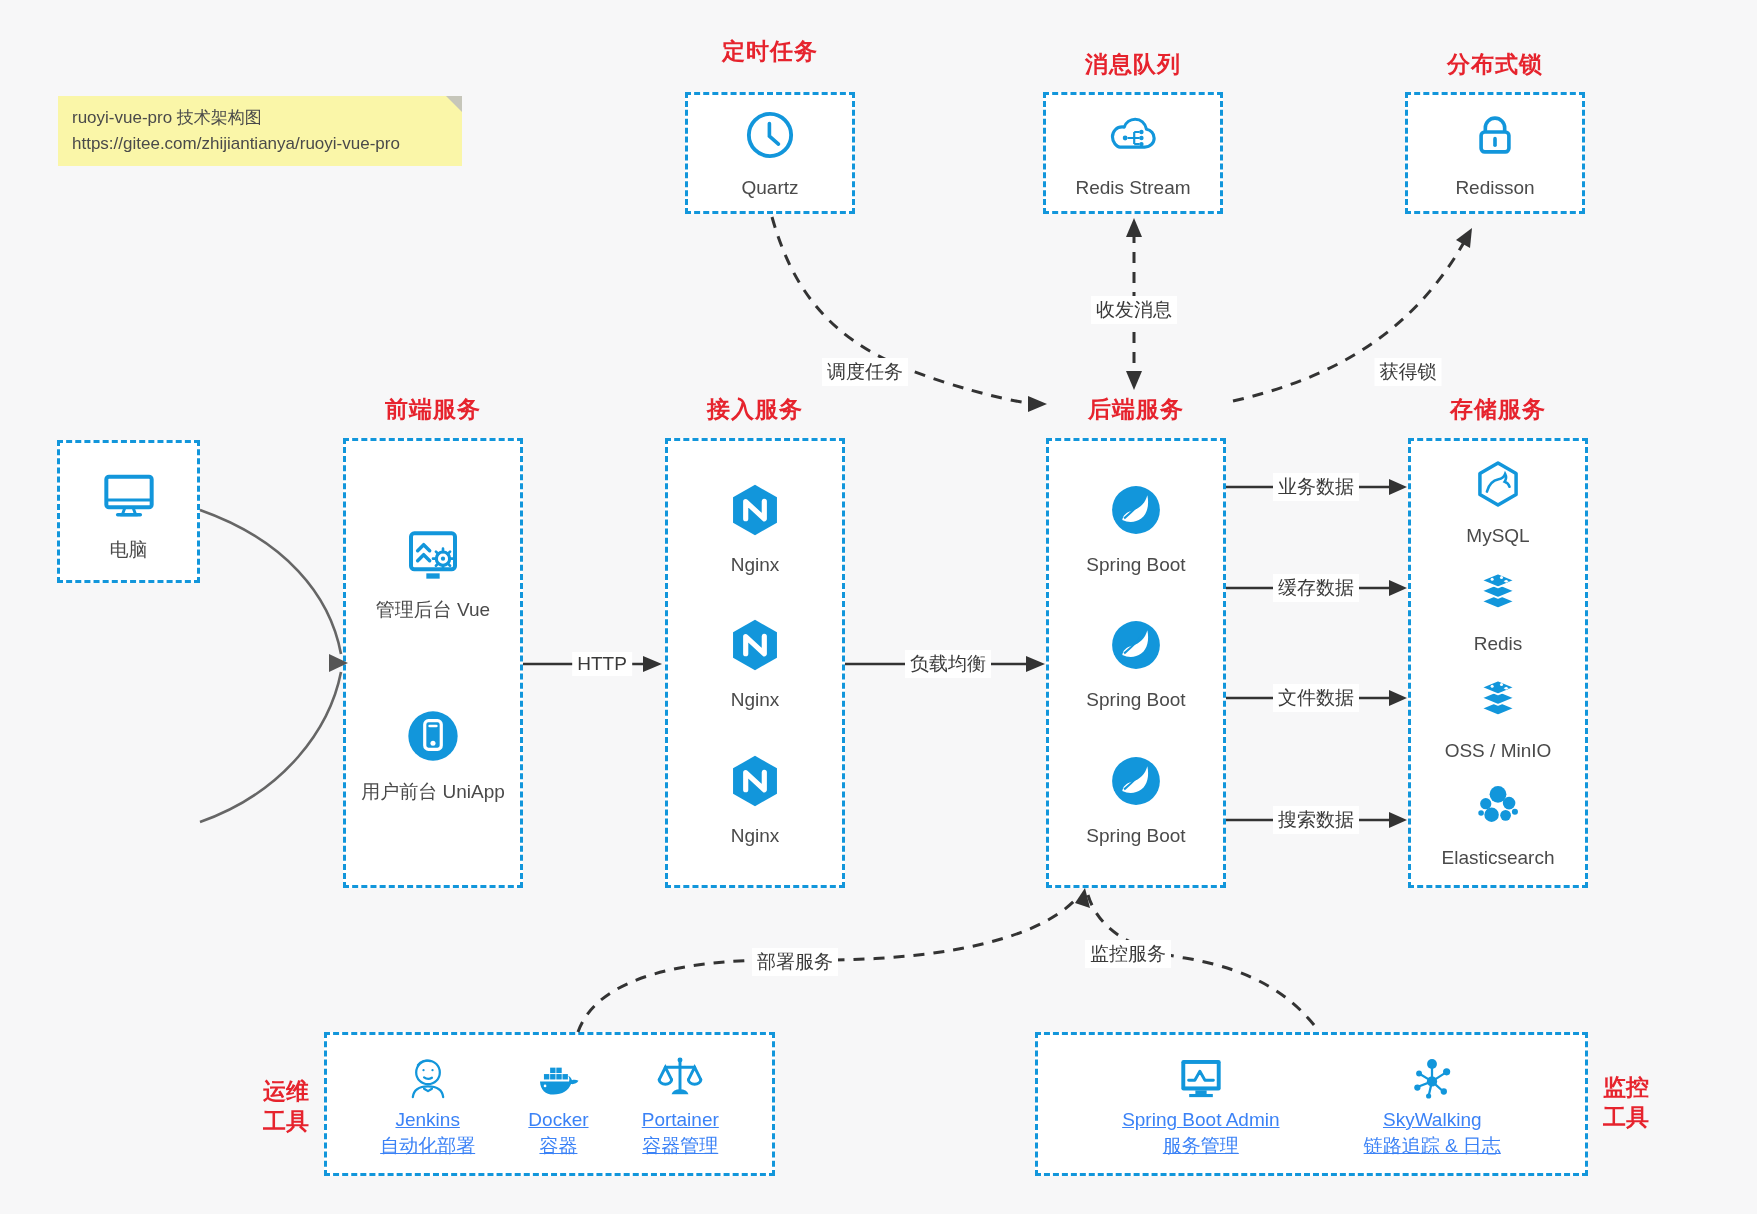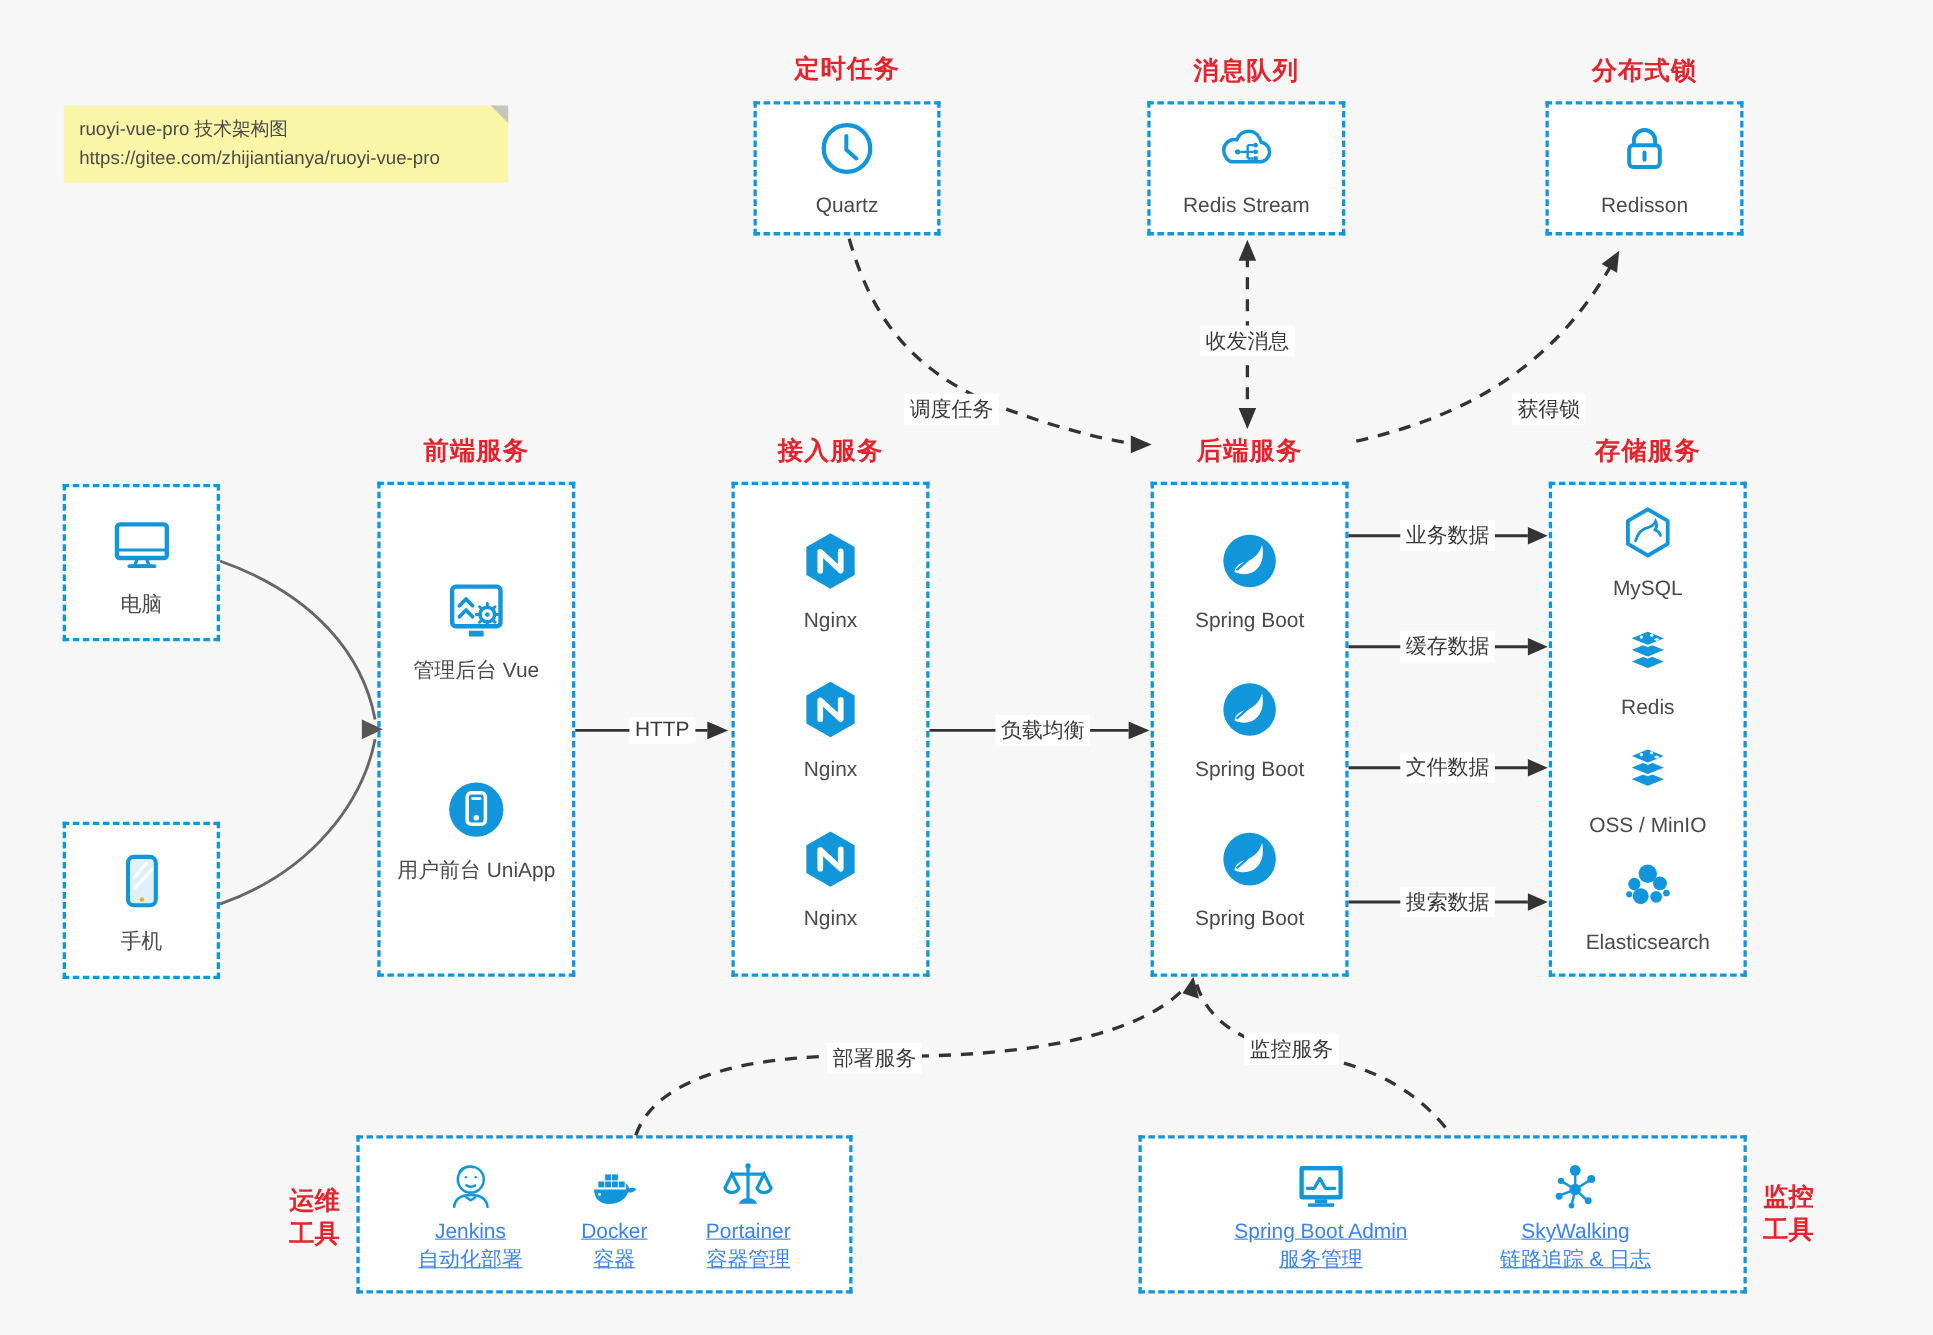--- a/index.html
+++ b/index.html
@@ -30,21 +30,21 @@
 </head>
 <body>
 
 <div class="canvas">
 
   <div class="note">
     <div>ruoyi-vue-pro 技术架构图</div>
     <div>https://gitee.com/zhijiantianya/ruoyi-vue-pro</div>
   </div>
 
-  <div class="group-title" style="left:660px;top:47px">定时任务</div>
+  <div class="group-title" style="left:660px;top:36px">定时任务</div>
   <div class="group-title" style="left:1023px;top:49px">消息队列</div>
   <div class="group-title" style="left:1385px;top:49px">分布式锁</div>
   <div class="group-title" style="left:323px;top:394px">前端服务</div>
   <div class="group-title" style="left:645px;top:394px">接入服务</div>
   <div class="group-title" style="left:1026px;top:394px">后端服务</div>
   <div class="group-title" style="left:1388px;top:394px">存储服务</div>
 
   <div class="dashed-box" style="left:685px;top:92px;width:170px;height:122px">
     <div class="node">
       <svg class="icon" width="58" height="58" viewBox="0 0 48 48">
@@ -85,30 +85,20 @@
       <svg class="icon" width="64" height="64" viewBox="0 0 48 48">
         <rect x="7" y="11" width="34" height="23" rx="2" fill="none" stroke="#1296db" stroke-width="3"></rect>
         <path d="M7 28.5 h34" stroke="#1296db" stroke-width="2.2"></path>
         <path d="M21 34 l-2 5.5 h10 L27 34" fill="none" stroke="#1296db" stroke-width="2.2"></path>
         <path d="M15.5 39.5 h17" stroke="#1296db" stroke-width="2.6" stroke-linecap="round"></path>
       </svg>
       <div class="node-label">电脑</div>
     </div>
   </div>
 
-  <div class="dashed-box" style="left:57px;top:747px;width:143px;height:143px">
-    <div class="node">
-      <svg class="icon" width="64" height="64" viewBox="0 0 48 48">
-        <rect x="14.5" y="7.5" width="19" height="33" rx="4" fill="#ddf0fc" stroke="#1296db" stroke-width="2.8"></rect>
-        <path d="M19 21 l8-9 M19 29 l12-13" stroke="#ffffff" stroke-width="2.2" stroke-linecap="round"></path>
-        <circle cx="24" cy="36.5" r="1.5" fill="#f5a623"></circle>
-      </svg>
-      <div class="node-label">手机</div>
-    </div>
-  </div>
 
   <div class="dashed-box" style="left:343px;top:438px;width:180px;height:450px">
     <div class="node">
       <svg class="icon" width="64" height="64" viewBox="0 0 48 48">
         <rect x="7.5" y="8.5" width="33" height="27" rx="2.5" fill="none" stroke="#1296db" stroke-width="3"></rect>
         <path d="M12.5 21.5 l4.5-4.5 4.5 4.5 M12.5 29 l4.5-4.5 4.5 4.5" fill="none" stroke="#1296db" stroke-width="2.6" stroke-linecap="round" stroke-linejoin="round"></path>
         <circle cx="31.5" cy="27.5" r="5" fill="#ffffff" stroke="#1296db" stroke-width="2.4"></circle>
         <circle cx="31.5" cy="27.5" r="1.6" fill="#1296db"></circle>
         <path d="M36.5 27.5 h2.5 M35 24 l1.8-1.8 M31.5 22.5 v-2.5 M28 24 l-1.8-1.8 M26.5 27.5 h-2.5 M28 31 l-1.8 1.8 M31.5 32.5 v2.5 M35 31 l1.8 1.8" stroke="#1296db" stroke-width="2" stroke-linecap="round"></path>
         <path d="M19 40.5 h10" stroke="#1296db" stroke-width="4"></path>
@@ -379,15 +369,15 @@
   <div class="edge-label" style="left:602px;top:664px">HTTP</div>
   <div class="edge-label" style="left:948px;top:664px">负载均衡</div>
   <div class="edge-label" style="left:1316px;top:487px">业务数据</div>
   <div class="edge-label" style="left:1316px;top:588px">缓存数据</div>
   <div class="edge-label" style="left:1316px;top:698px">文件数据</div>
   <div class="edge-label" style="left:1316px;top:820px">搜索数据</div>
   <div class="edge-label" style="left:865px;top:372px">调度任务</div>
   <div class="edge-label" style="left:1134px;top:310px">收发消息</div>
   <div class="edge-label" style="left:1408px;top:372px">获得锁</div>
   <div class="edge-label" style="left:795px;top:962px">部署服务</div>
-  <div class="edge-label" style="left:1174px;top:954px">监控服务</div>
+  <div class="edge-label" style="left:1128px;top:954px">监控服务</div>
 
 </div>
 
 </body></html>

